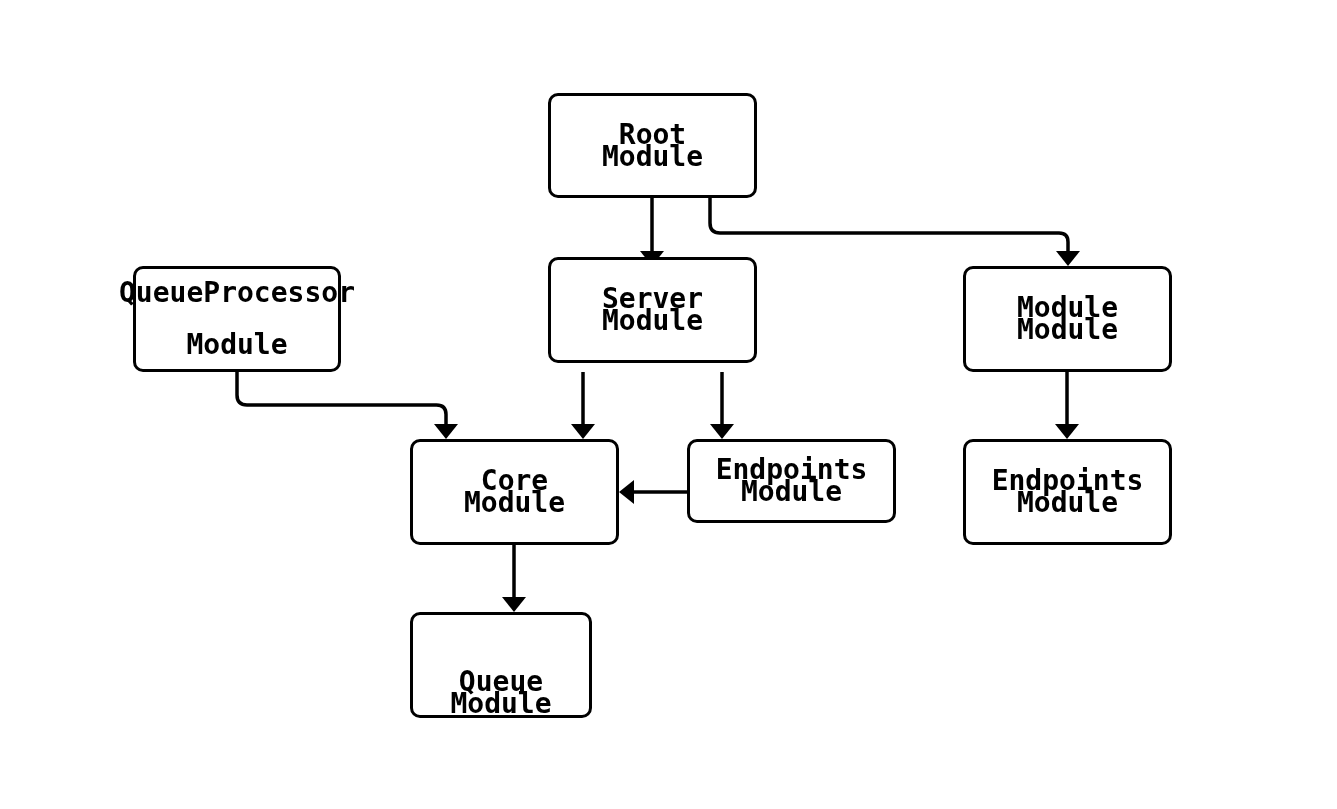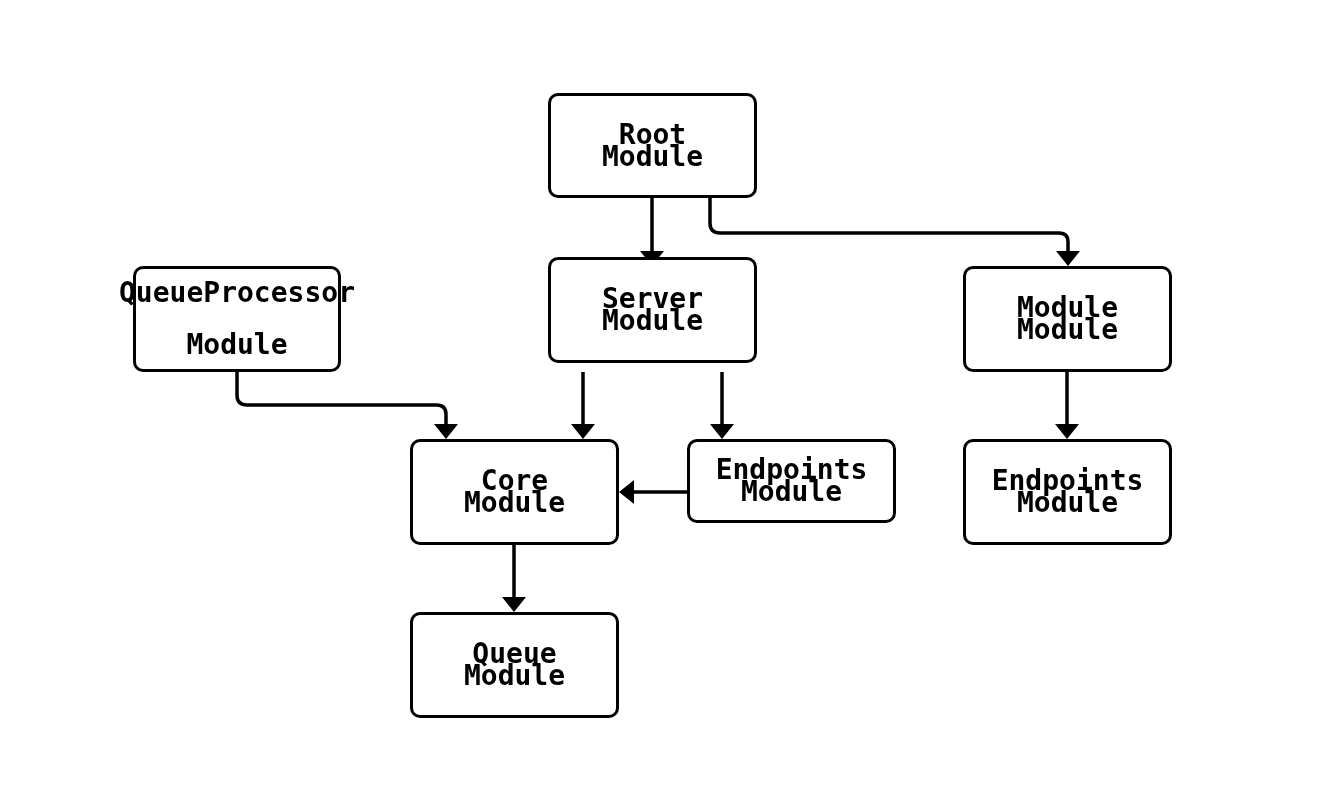--- a/index.html
+++ b/index.html
@@ -92,18 +92,18 @@
         <span>Module</span>
       </div>
       <div class="node" style="left: 687px; top: 439px; width: 209px; height: 84px; background: rgb(255, 255, 255); border-color: rgb(0, 0, 0); color: rgb(0, 0, 0);">
         <span>Endpoints</span>
         <span>Module</span>
       </div>
       <div class="node" style="left: 963px; top: 439px; width: 209px; height: 106px; background: rgb(255, 255, 255); border-color: rgb(0, 0, 0); color: rgb(0, 0, 0);">
         <span>Endpoints</span>
         <span>Module</span>
       </div>
-      <div class="node" style="left: 410px; top: 612px; width: 209px; height: 106px; background: rgb(255, 255, 255); border-color: rgb(0, 0, 0); color: rgb(0, 0, 0);">
+      <div class="node" style="left: 410px; top: 612px; width: 182px; height: 106px; background: rgb(255, 255, 255); border-color: rgb(0, 0, 0); color: rgb(0, 0, 0); justify-content: flex-end;">
         <span>Queue</span>
         <span>Module</span>
       </div>
     </div>
 </div>
 
 </body></html>

